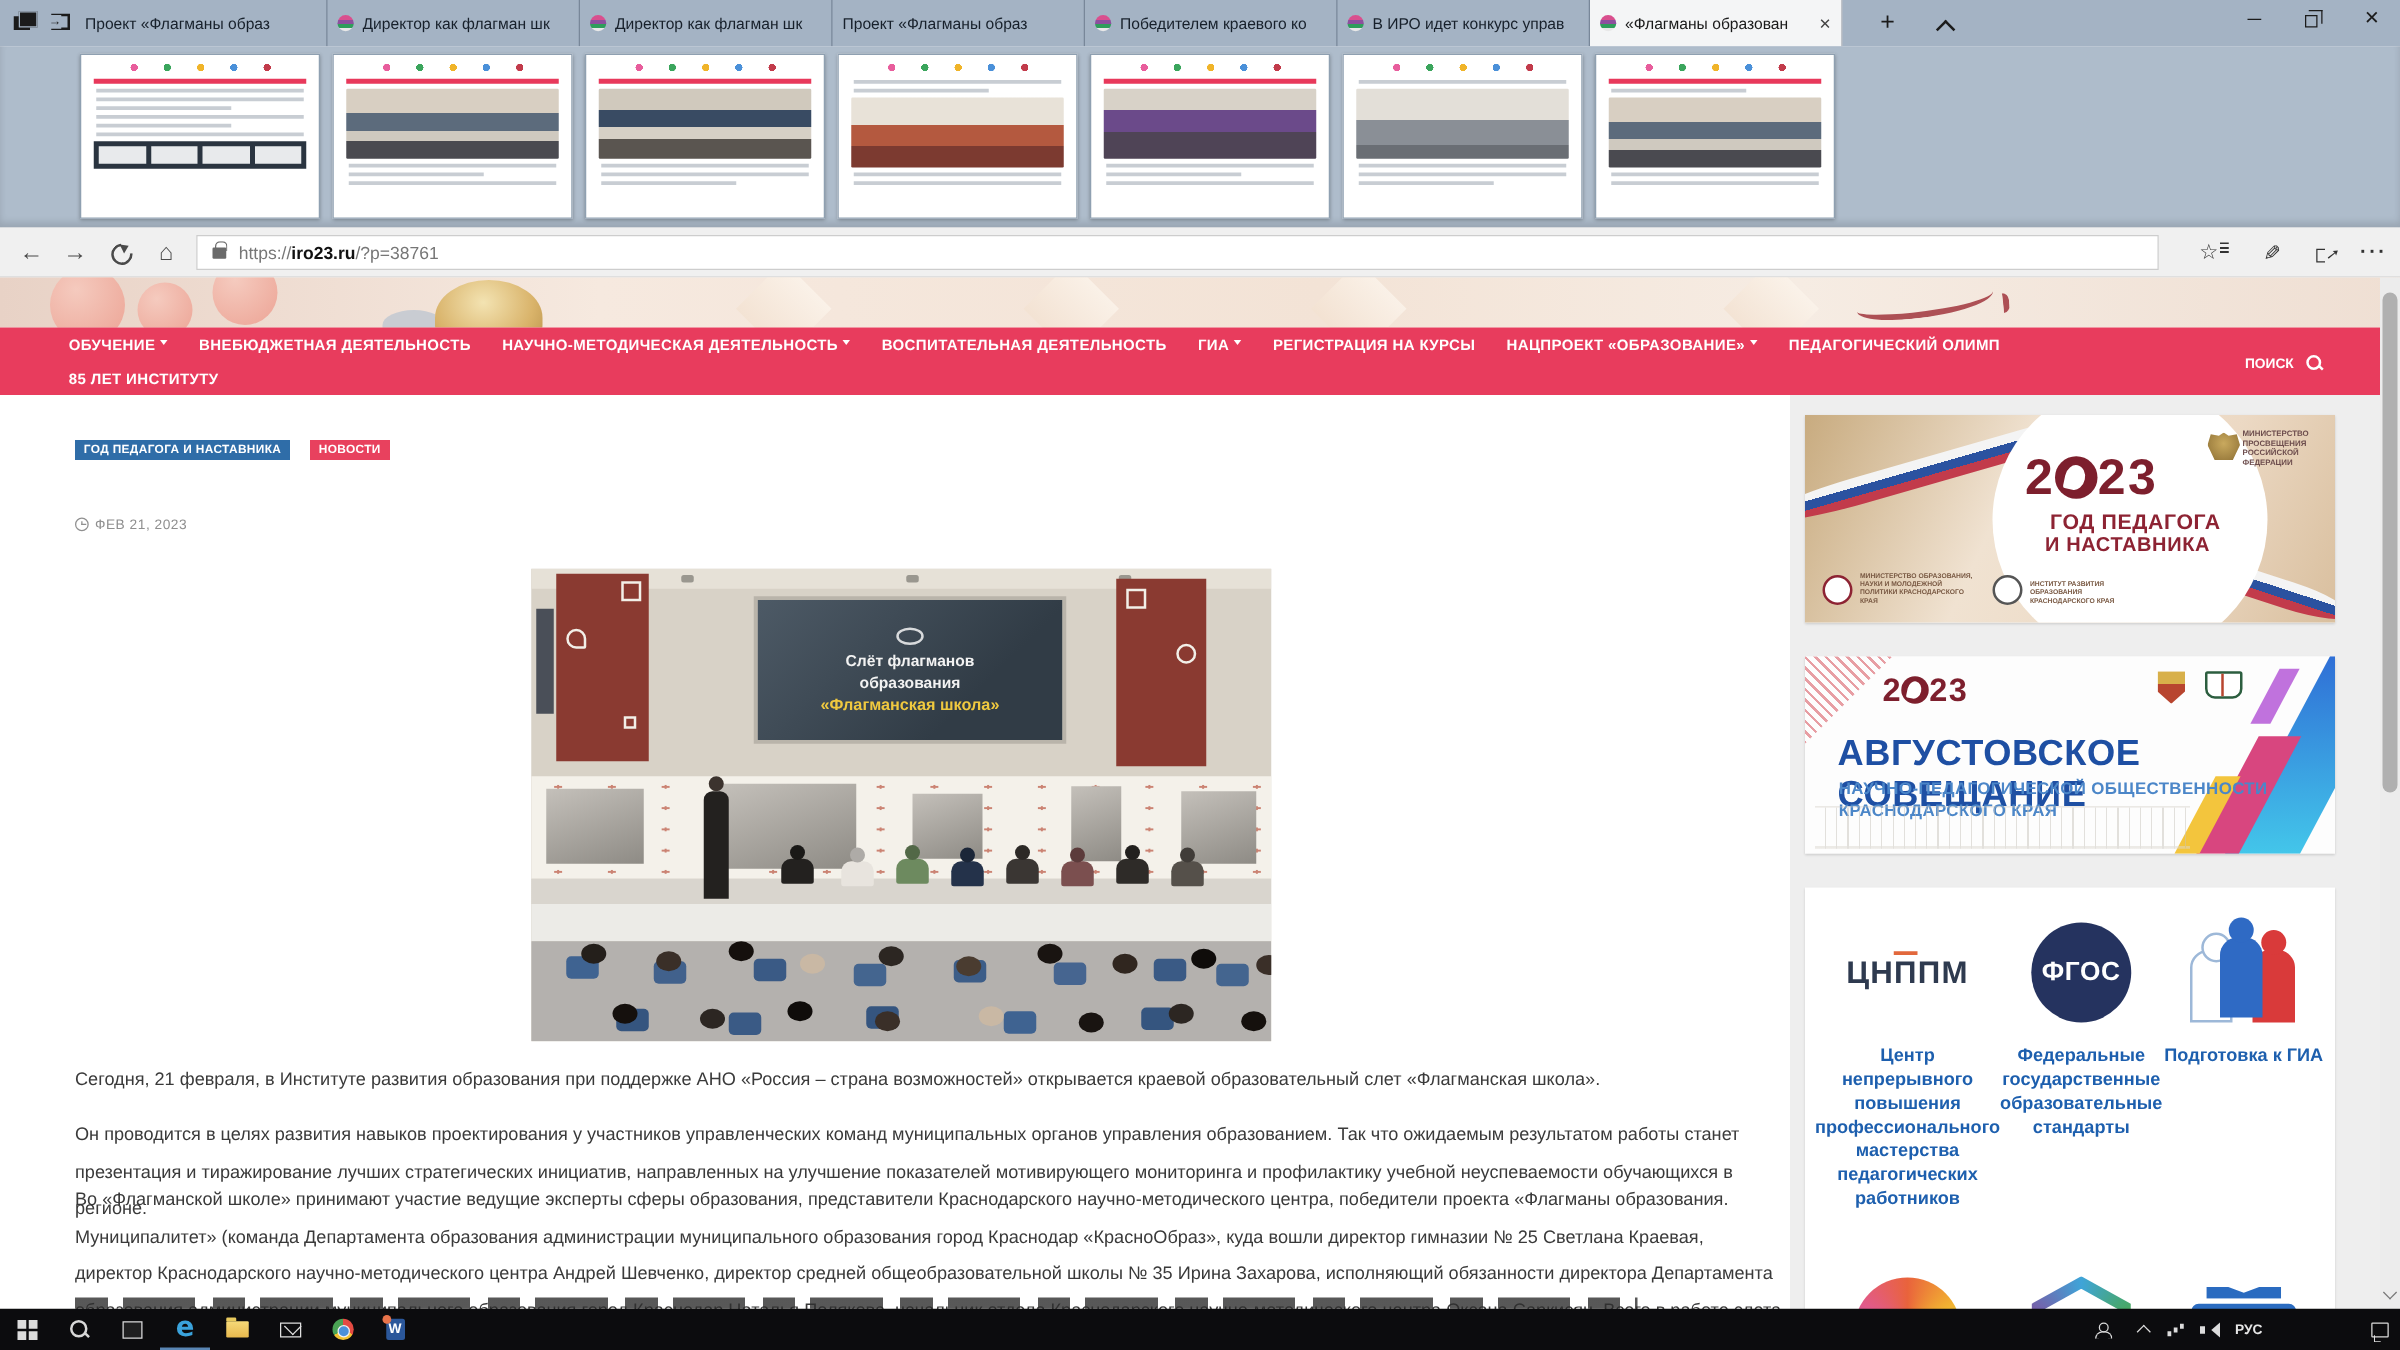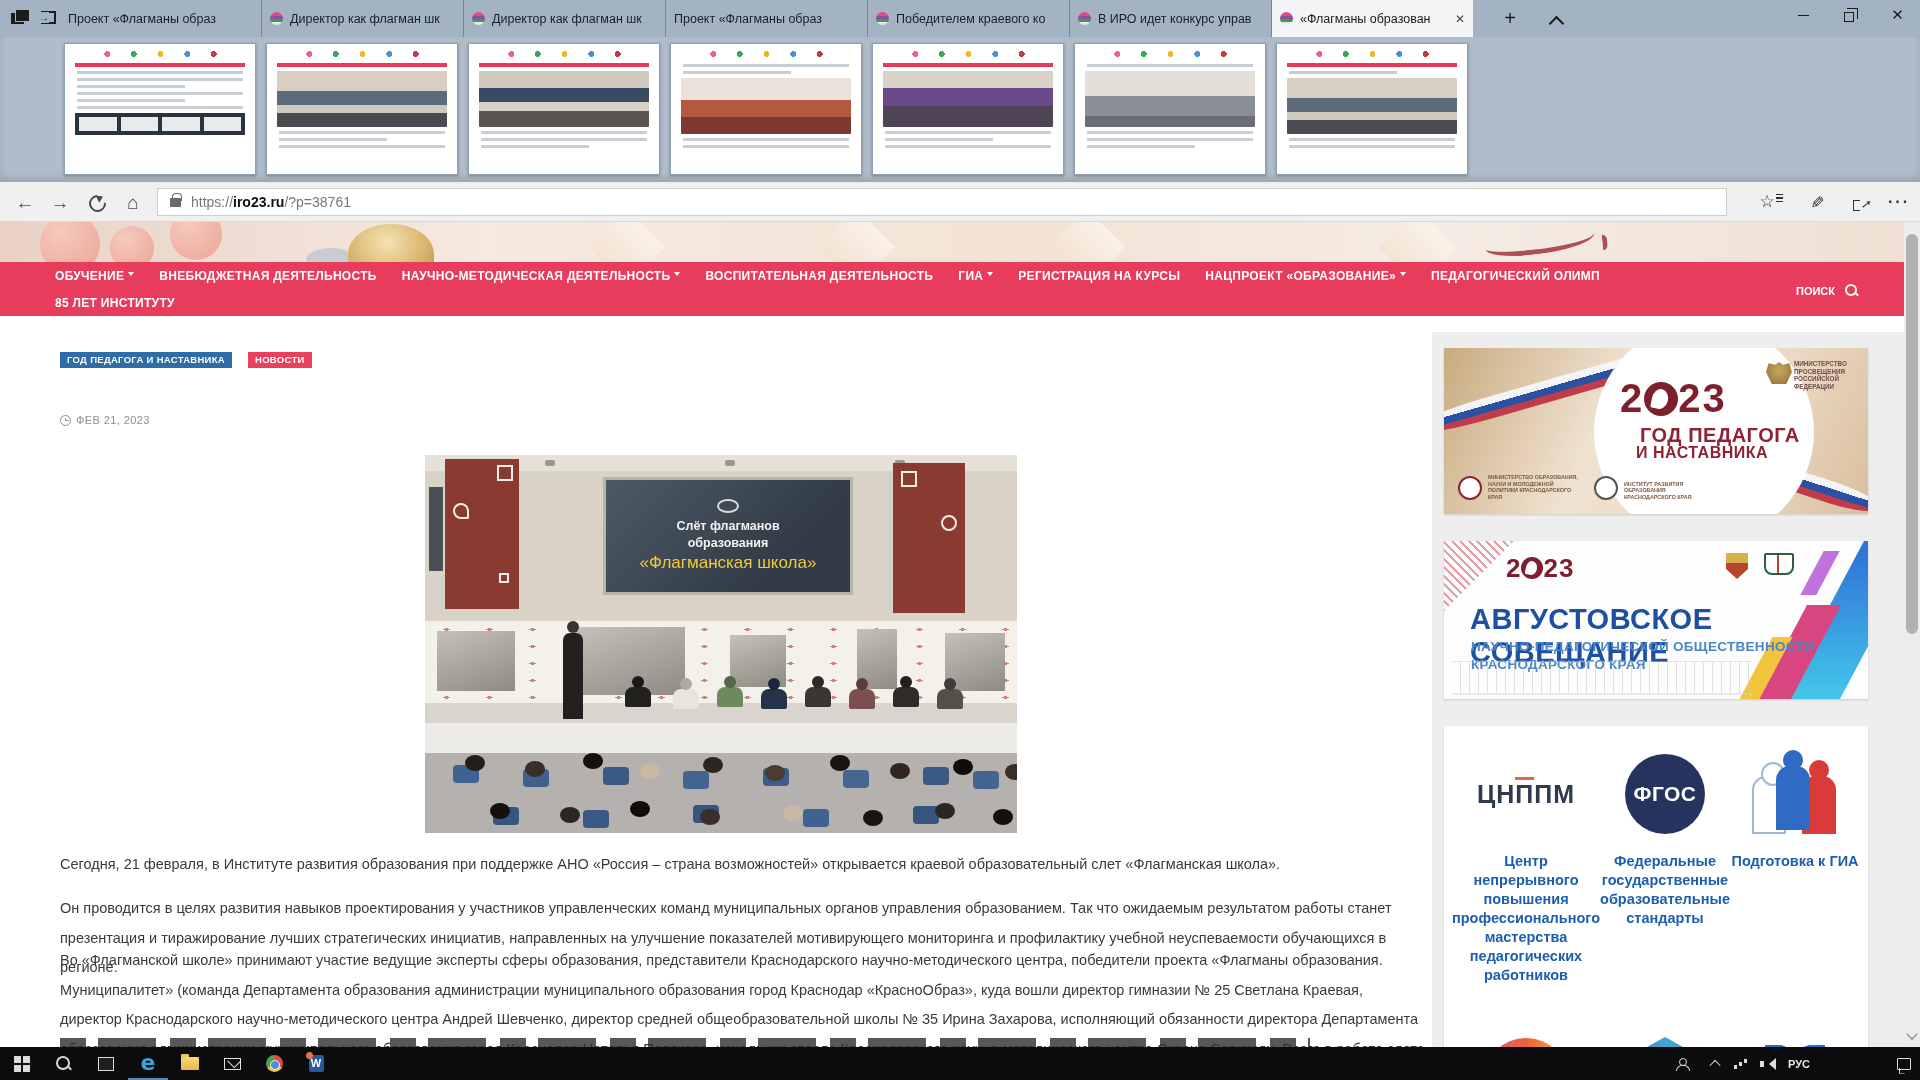--- a/index.html
+++ b/index.html
@@ -84,21 +84,21 @@
   .caret { display:inline-block; margin-left:4px; border:3.5px solid transparent; border-top:4.5px solid #fff; vertical-align:1px; }
   .navrow2 { position:absolute; left:55px; top:28px; height:26px; display:flex; align-items:center; }
   #navsearch { position:absolute; right:62px; top:22px; display:flex; align-items:center; gap:10px; cursor:pointer; }
   #navsearch span { font-size:11px; font-weight:700; }
   .mag { position:relative; width:13px; height:13px; }
   .mag:before { content:""; position:absolute; left:0; top:0; width:8px; height:8px; border:2px solid #fff; border-radius:50%; }
   .mag:after { content:""; position:absolute; left:9px; top:9px; width:5px; height:2px; background:#fff; transform:rotate(45deg); }
 
   
   #content { position:absolute; left:0; top:316px; width:1904px; height:731px; background:#fff; }
-  #rail { position:absolute; left:1432px; top:16px; width:472px; height:731px; background:#eeeeee; }
+  #rail { position:absolute; left:1432px; top:0; width:472px; height:731px; background:#eeeeee; }
 
   .badge { position:absolute; top:36px; height:16px; color:#fff; font-size:9.5px; font-weight:700; letter-spacing:.3px; line-height:16px; padding:0 7px; cursor:pointer; }
   #badge1 { left:60px; background:#2f6da8; }
   #badge2 { left:248px; background:#e8415e; }
   #arttitle { position:absolute; left:60px; top:57px; width:1360px; font-size:28px; font-weight:700; color:#161616; letter-spacing:-.2px; }
   #artdate { position:absolute; left:60px; top:98px; font-size:11px; color:#8f8f8f; letter-spacing:.4px; }
   .clockic { display:inline-block; width:11px; height:11px; border:1.3px solid #8f8f8f; border-radius:50%; position:relative; vertical-align:-2px; margin-right:5px; }
   .clockic:before { content:""; position:absolute; left:4px; top:1.5px; width:1.3px; height:3.5px; background:#8f8f8f; }
   .clockic:after { content:""; position:absolute; left:4px; top:4px; width:3.5px; height:1.3px; background:#8f8f8f; }
 
@@ -107,21 +107,21 @@
   .ph-ceiling { position:absolute; left:0; top:0; width:100%; height:16px; background:#e6e1d7; }
   .ph-ceiling i { position:absolute; top:5px; width:10px; height:6px; background:#9a978f; border-radius:2px; }
   .ph-banl { position:absolute; left:20px; top:4px; width:74px; height:150px; background:#8a3a31; }
   .ph-banl i, .ph-banr i { position:absolute; border:2px solid #f2efe8; width:16px; height:16px; }
   .ph-banl i.b1 { right:6px; top:6px; } .ph-banl i.b2 { left:8px; top:44px; border-radius:50% 50% 10% 50%; }
   .ph-banl i.b3 { right:10px; bottom:26px; width:10px; height:10px; }
   .ph-banl:after { content:""; position:absolute; left:-16px; top:28px; width:14px; height:84px; background:#4a4f58; }
   .ph-screen { position:absolute; left:178px; top:22px; width:250px; height:118px; background:linear-gradient(135deg,#4d5a66,#313c46 70%); border:3px solid #b9b4aa; display:flex; flex-direction:column; align-items:center; justify-content:center; gap:3px; }
   .ph-screen .lg { width:22px; height:14px; border-radius:50%; border:2px solid #d8dadc; margin-bottom:3px; }
   .ph-screen .s1 { color:#f2f2f2; font-size:12.5px; font-weight:700; }
-  .ph-screen .s2 { color:#f0c93f; font-size:17px; font-weight:400; }
+  .ph-screen .s2 { color:#f0c93f; font-size:13px; font-weight:700; }
   .ph-banr { position:absolute; left:468px; top:8px; width:72px; height:150px; background:#8a3a31; }
   .ph-banr i.b1 { left:8px; top:8px; } .ph-banr i.b2 { right:8px; top:52px; border-radius:50%; }
   .ph-mid { position:absolute; left:0; top:166px; width:100%; height:82px; background:#f4f1ea; }
   .ph-mid { background-image:radial-gradient(ellipse 5px 2px at 50% 50%,rgba(196,112,94,.85) 60%,transparent 62%); background-size:43px 17px; }
   .ph-mid i { position:absolute; background:linear-gradient(160deg,#c4c0ba,#8e8b85); }
   .ph-desk { position:absolute; left:0; top:248px; width:100%; height:50px; background:linear-gradient(180deg,#d9d5ce 0 40%,#ecebe7 40%); }
   .person { position:absolute; width:26px; height:20px; border-radius:8px 8px 2px 2px; }
   .person:before { content:""; position:absolute; left:7px; top:-11px; width:12px; height:12px; border-radius:50%; background:inherit; filter:brightness(.75); }
   .speaker { position:absolute; left:138px; top:178px; width:20px; height:86px; background:#23211f; border-radius:7px 7px 0 0; }
   .speaker:before { content:""; position:absolute; left:4px; top:-12px; width:12px; height:12px; border-radius:50%; background:#3c332e; }
@@ -140,21 +140,21 @@
   
   .card { position:absolute; left:12px; width:424px; background:#fff; box-shadow:0 1px 2px rgba(0,0,0,.15); overflow:hidden; cursor:pointer; }
   #bn1 { top:16px; height:166px; background:linear-gradient(115deg,#c8ab7f,#f0e2d1 38%,#ecd9c4 70%,#d9bf9e); }
   .rb { position:absolute; width:330px; height:22px; background:linear-gradient(180deg,#f4f4f4 0 34%,#2b52a0 34% 67%,#c23b4b 67%); border-radius:45%/90%; }
   #bn1 .rb1 { left:-40px; top:26px; transform:rotate(-16deg); }
   #bn1 .rb2 { left:240px; top:118px; width:200px; transform:rotate(18deg); }
   .bigcirc { position:absolute; left:150px; top:-26px; width:220px; height:220px; border-radius:50%; background:#fff; }
   .y2023 { position:absolute; left:176px; top:28px; font-size:40px; font-weight:700; color:#7d1f2d; letter-spacing:2px; }
   .y2023 .pel { display:inline-block; width:34px; height:34px; border-radius:50%; background:#7d1f2d; vertical-align:-4px; position:relative; }
   .y2023 .pel:before { content:""; position:absolute; left:8px; top:7px; width:16px; height:20px; border-radius:50% 50% 50% 10%; background:#fff; transform:rotate(12deg); }
-  .gp1 { position:absolute; left:196px; top:76px; font-size:20px; font-weight:700; color:#8d2333; letter-spacing:.5px; }
+  .gp1 { position:absolute; left:196px; top:76px; font-size:17px; font-weight:700; color:#8d2333; letter-spacing:.5px; }
   .gp2 { position:absolute; left:192px; top:96px; font-size:16px; font-weight:700; color:#8d2333; letter-spacing:.5px; }
   .emblem { position:absolute; right:76px; top:14px; width:26px; height:22px; background:radial-gradient(circle at 50% 40%,#c9a95e,#8d6f34); clip-path:polygon(50% 0,65% 12%,90% 6%,100% 45%,78% 100%,22% 100%,0 45%,10% 6%,35% 12%); }
   .mintext { position:absolute; right:12px; top:12px; width:62px; font-size:6.3px; line-height:7.5px; color:#6d4d4d; font-weight:700; }
   .minilogo { position:absolute; bottom:14px; width:24px; height:24px; border-radius:50%; border:2px solid #8d2333; background:#fff; }
   .minilogo.m2 { border-color:#555; }
   .ml-t { position:absolute; bottom:14px; width:92px; font-size:5.4px; line-height:6.4px; color:#7a5a44; font-weight:700; }
 
   #bn2 { top:209px; height:158px; background:#fdfdfd; }
   .hatch { position:absolute; left:0; top:0; width:70px; height:70px; background:repeating-linear-gradient(45deg,rgba(214,80,90,.55) 0 2px,transparent 2px 6px); clip-path:polygon(0 0,100% 0,0 100%); }
   .bn2y { position:absolute; left:62px; top:12px; font-size:26px; font-weight:700; color:#7d1f2d; letter-spacing:1px; }

